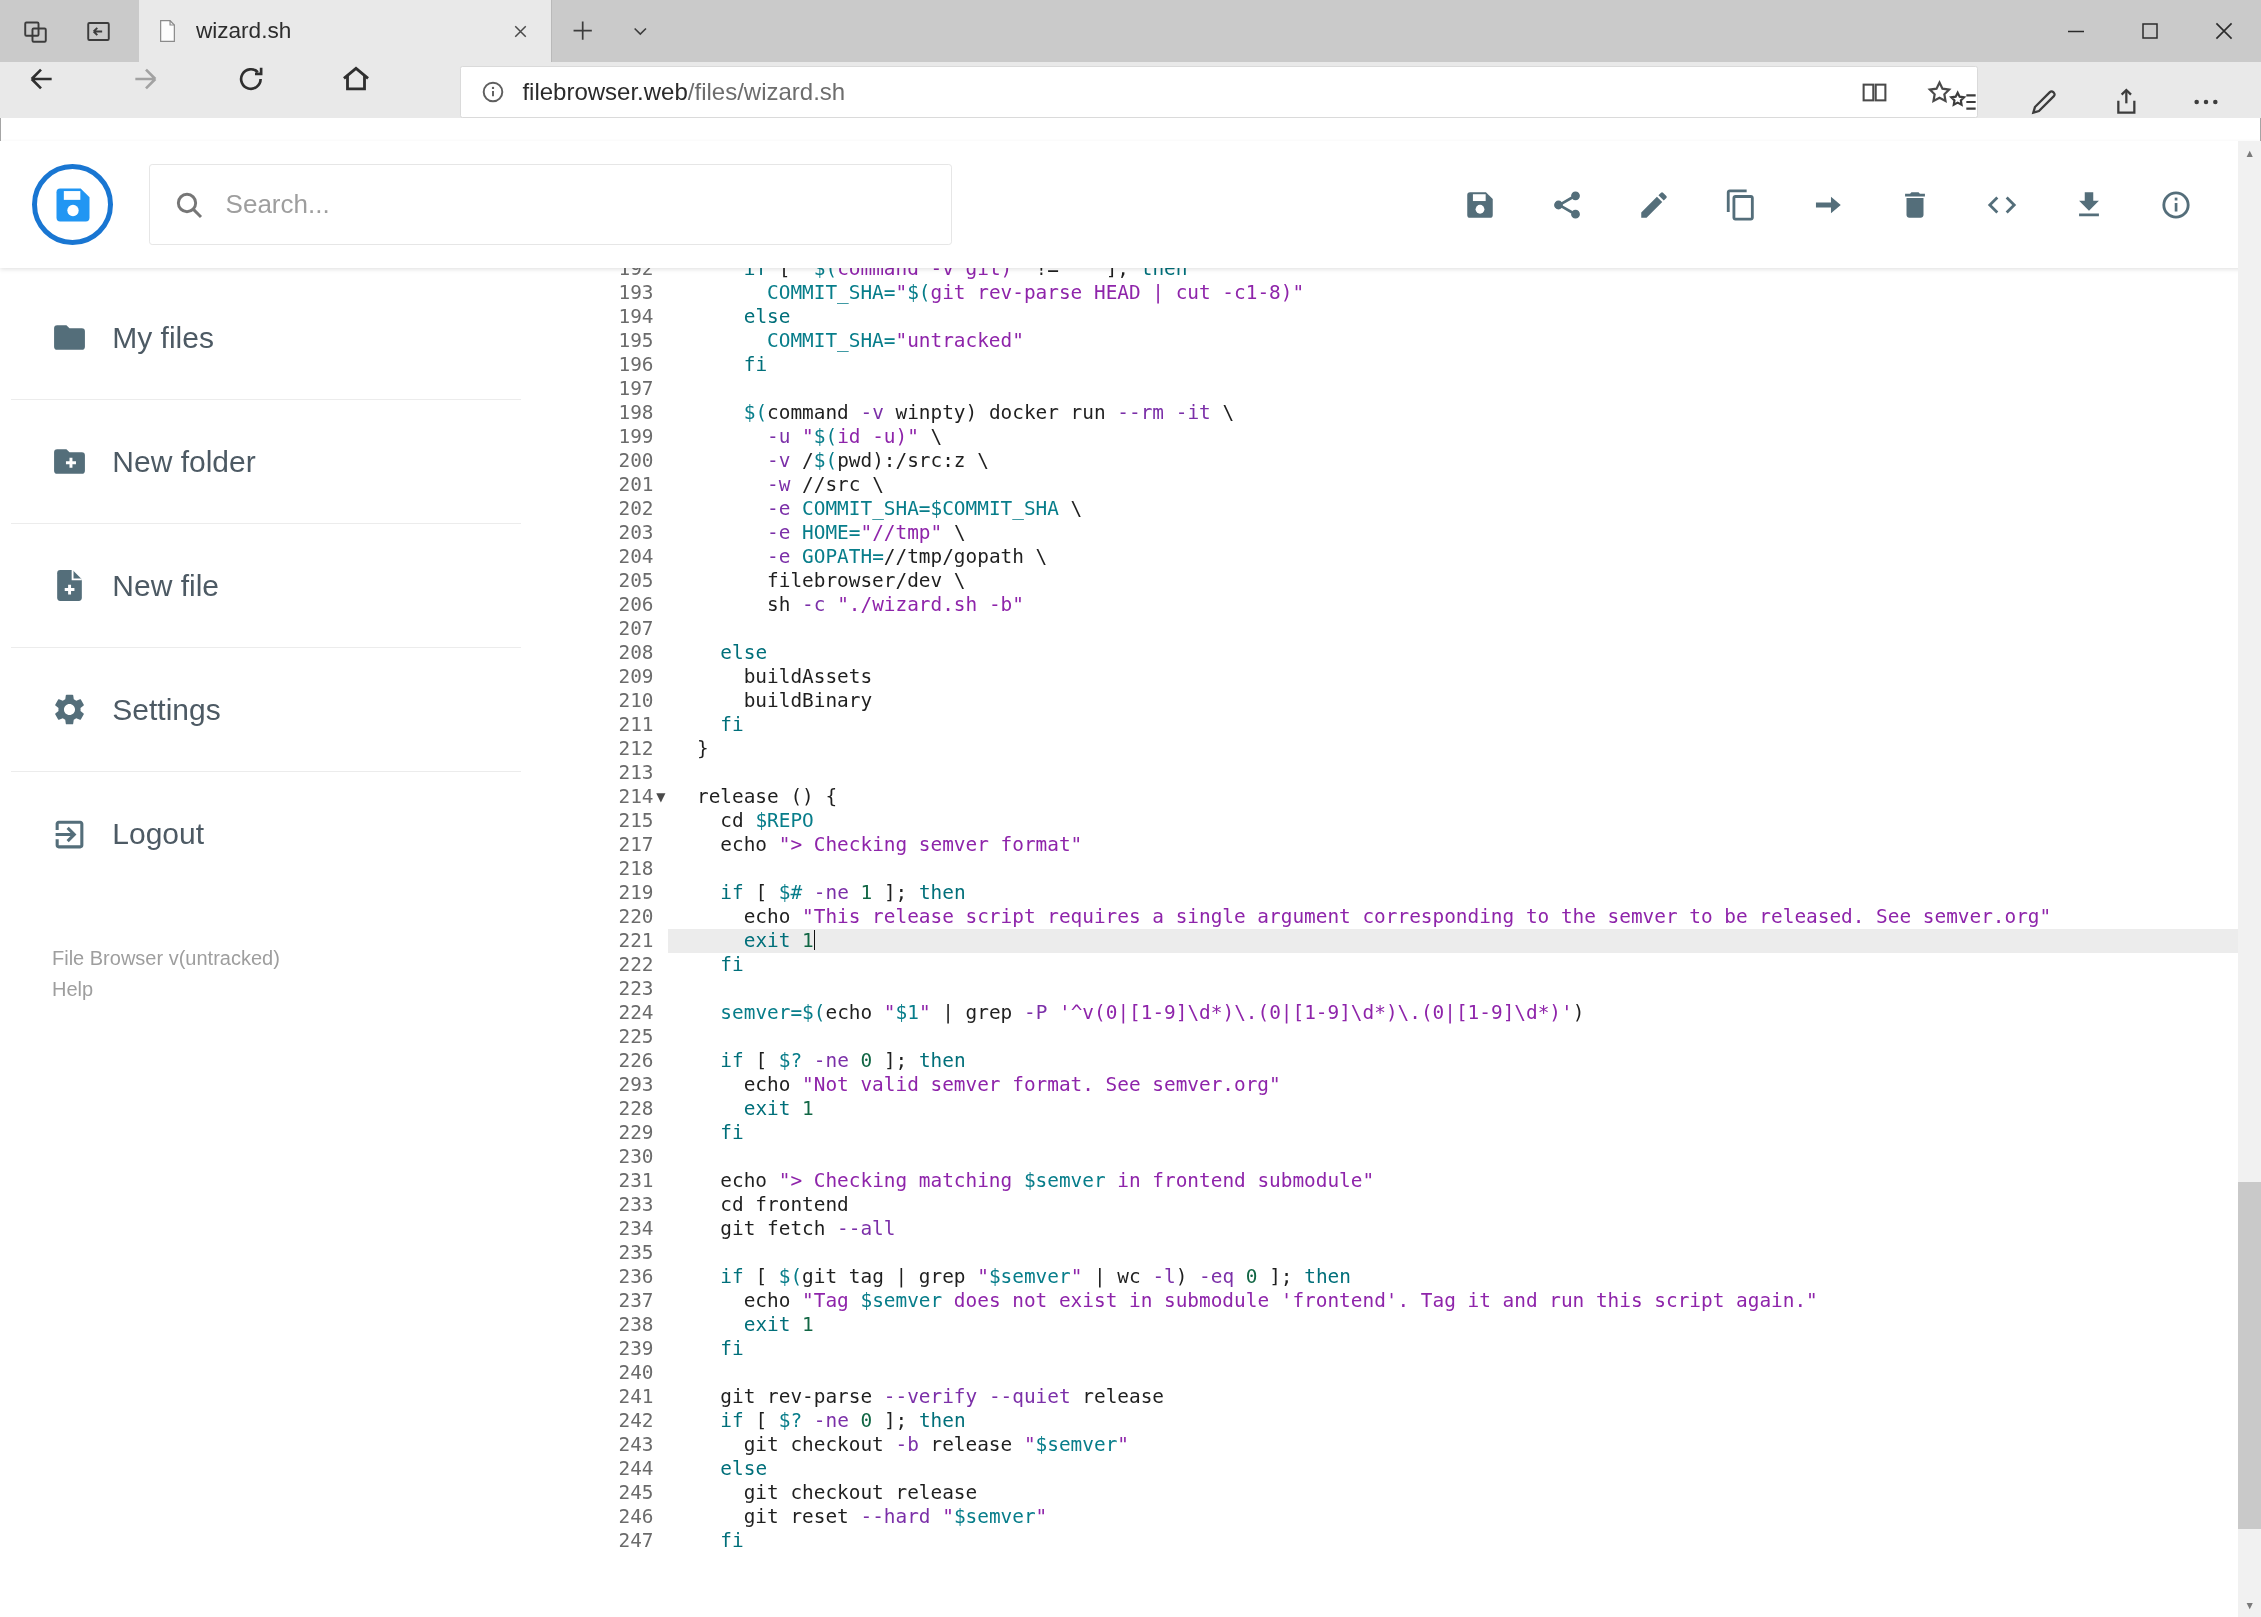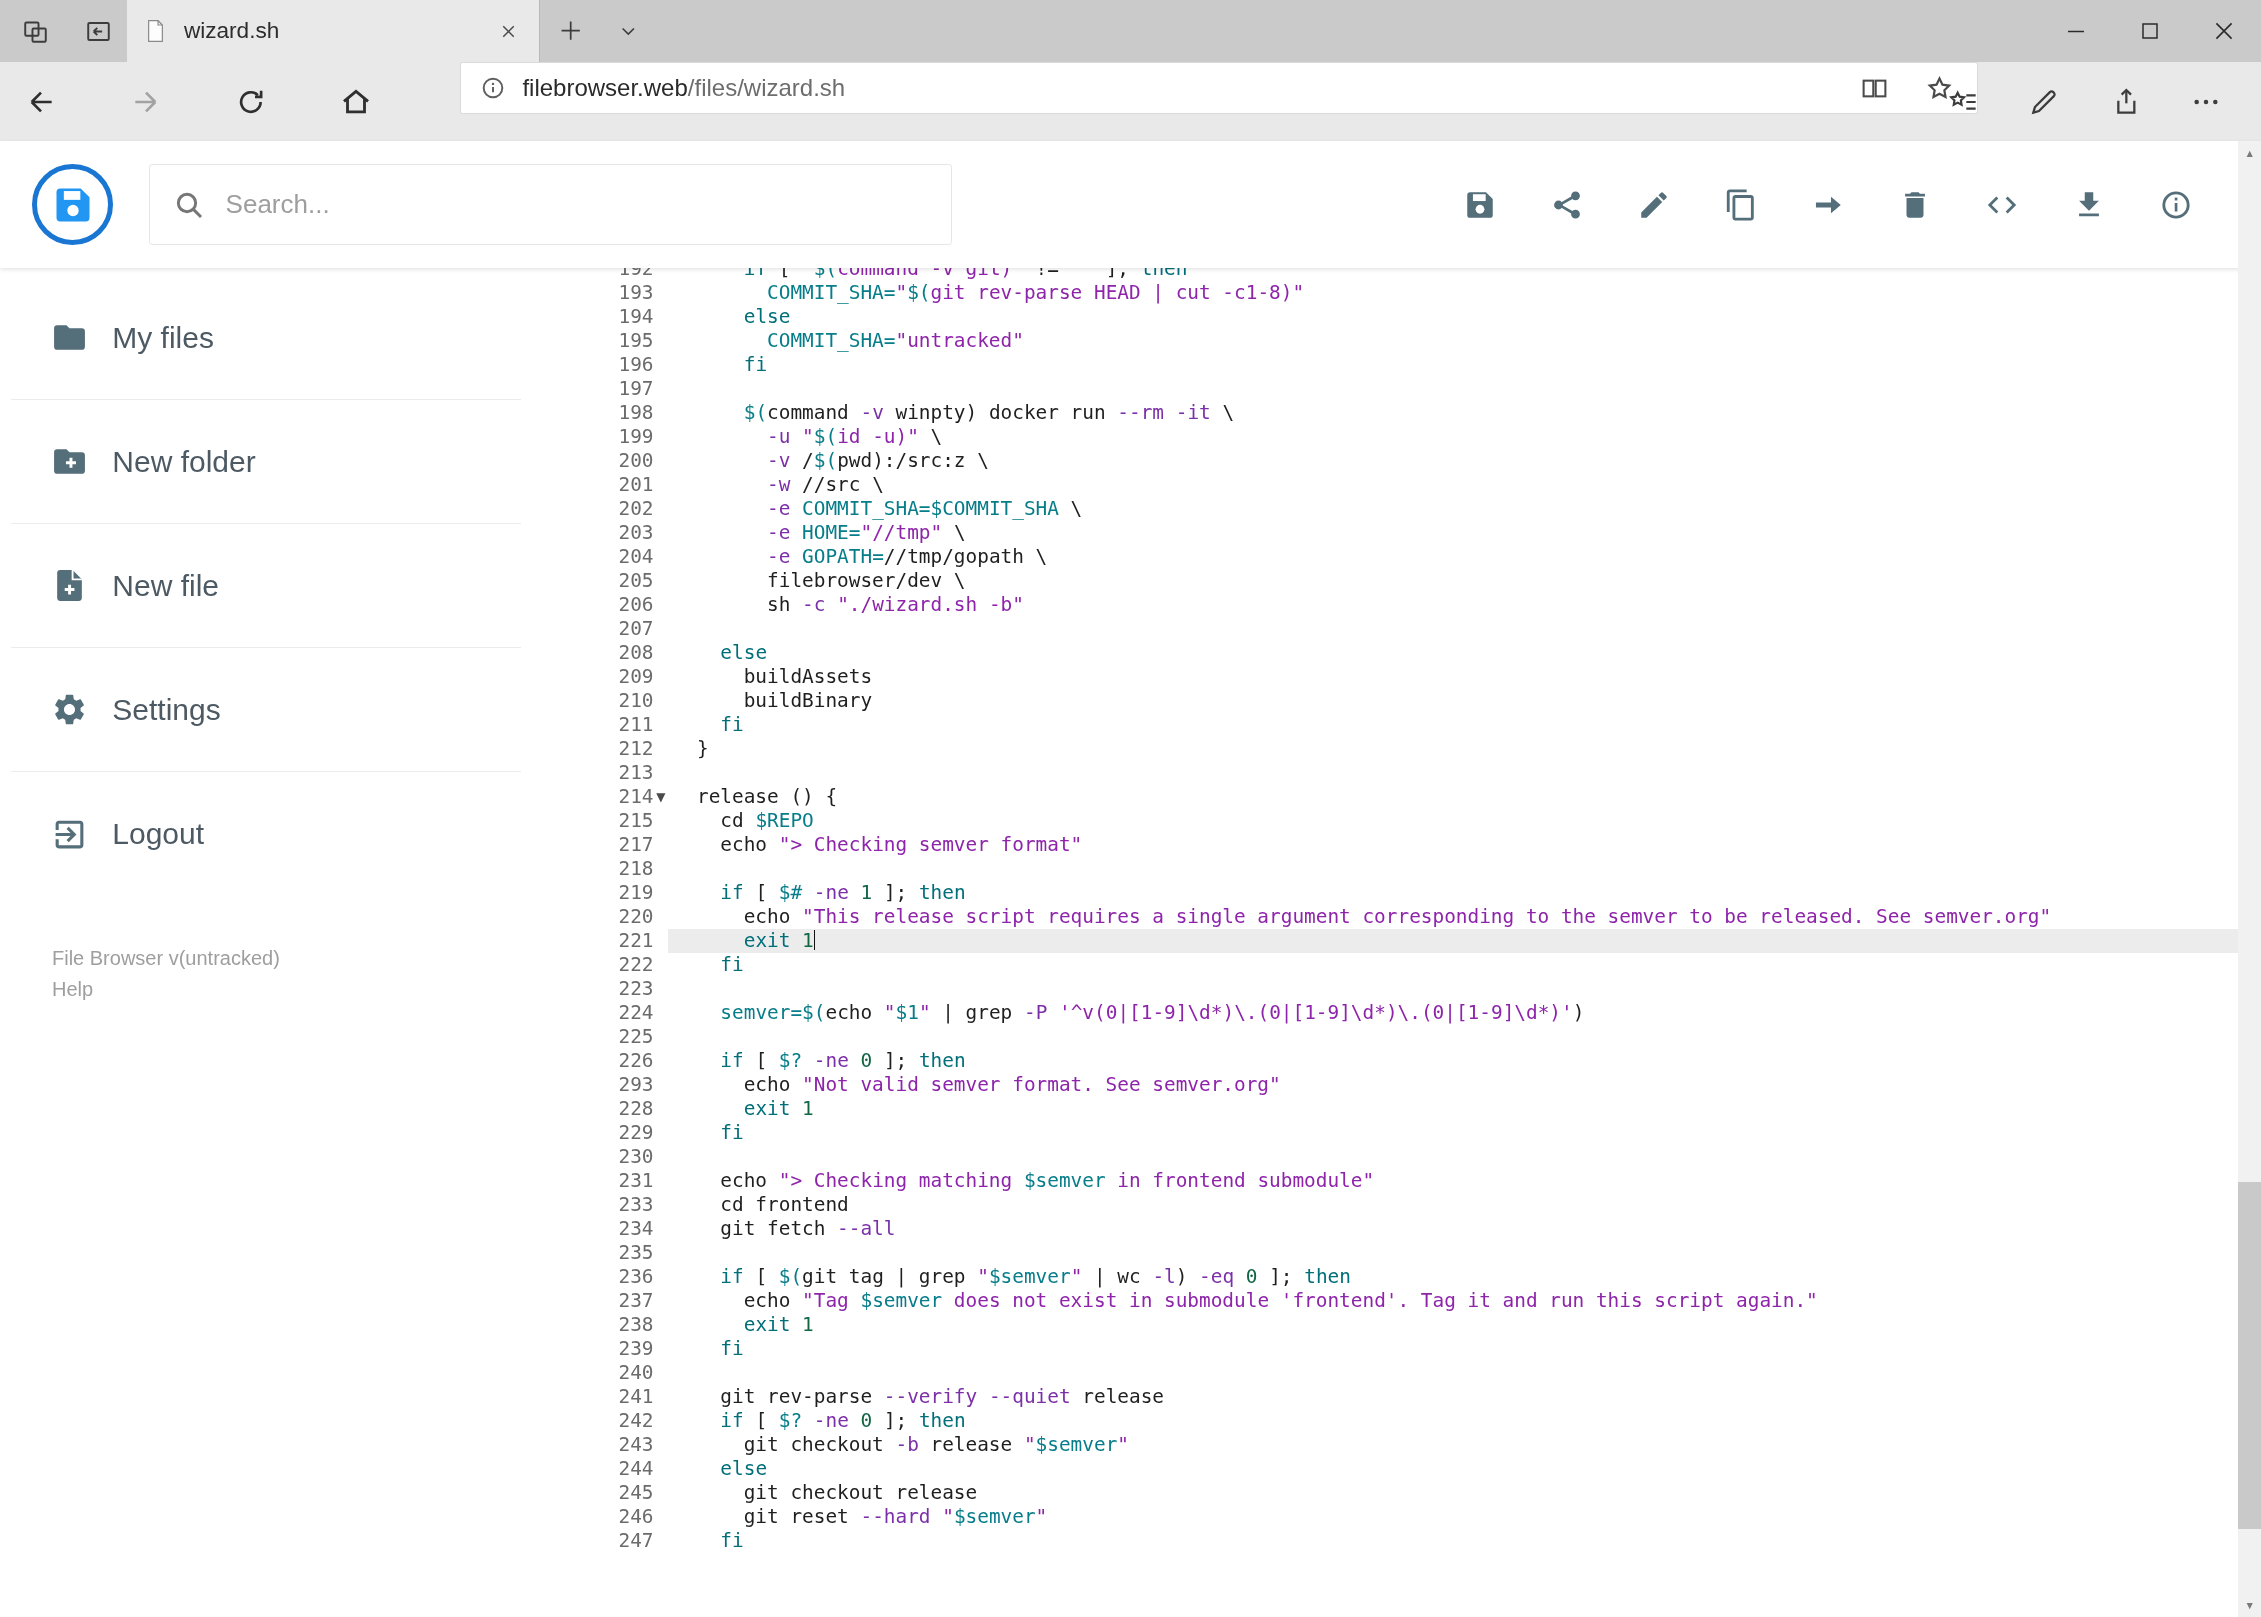--- a/index.html
+++ b/index.html
@@ -4,32 +4,32 @@
 <style>
   *{box-sizing:border-box;margin:0;padding:0}
   html,body{width:2261px;height:1617px;overflow:hidden;background:#fff;
     font-family:"Liberation Sans","DejaVu Sans",sans-serif;}
   #window{position:relative;width:2261px;height:1617px;box-shadow:inset 0 0 0 0.8px #8f8f8f;}
 
   
   #tabbar{height:62px;background:#cacaca;display:flex;align-items:stretch;position:relative;}
   .tb-left{display:flex;align-items:center;padding-left:19.4px;gap:31px;}
   .tb-btn{width:32px;height:32px;display:flex;align-items:center;justify-content:center;}
-  .tab{width:413px;margin-left:13px;background:#e9e9e9;display:flex;align-items:center;
+  .tab{width:413px;margin-left:25px;background:#e9e9e9;display:flex;align-items:center;
        padding:0 18px;border-right:0.8px solid #b9b9b9;}
   .tab-fav{width:24px;height:27.4px;display:flex;align-items:center;}
   .tab-title{flex:1;margin-left:14.5px;font-size:22.6px;color:#2d2d2d;white-space:nowrap;overflow:hidden;}
   .tab-close{width:26px;height:26px;display:flex;align-items:center;justify-content:center;}
   .newtab{width:61px;display:flex;align-items:center;justify-content:center;}
   .tabcaret{width:53px;display:flex;align-items:center;justify-content:center;}
   .win-controls{position:absolute;right:0;top:0;height:62px;display:flex;}
   .win-btn{width:74px;height:62px;display:flex;align-items:center;justify-content:center;}
 
   
-  #navbar{height:79px;background:#e9e9e9;display:flex;align-items:flex-start;position:relative;gap:24px;}
+  #navbar{height:56px;background:#e9e9e9;display:flex;align-items:flex-end;position:relative;gap:24px;}
   .nav-btn{width:81px;height:79px;display:flex;align-items:center;justify-content:center;}
   .urlbox{margin-left:40px;width:1518px;height:52px;background:#fff;border:0.8px solid #dadada;
           border-radius:2.4px;display:flex;align-items:center;padding:0 19.4px;}
   .url-text{margin-left:16px;font-size:24px;white-space:nowrap;}
   .url-domain{color:#2b2b2b}.url-path{color:#6d6d6d}
   .url-spacer{flex:1}
   .url-ic{width:37px;height:37px;display:flex;align-items:center;justify-content:center;margin-left:27.4px;}
   .nav-right{position:absolute;right:14.5px;top:0;height:79px;display:flex;align-items:center;}
 
   

